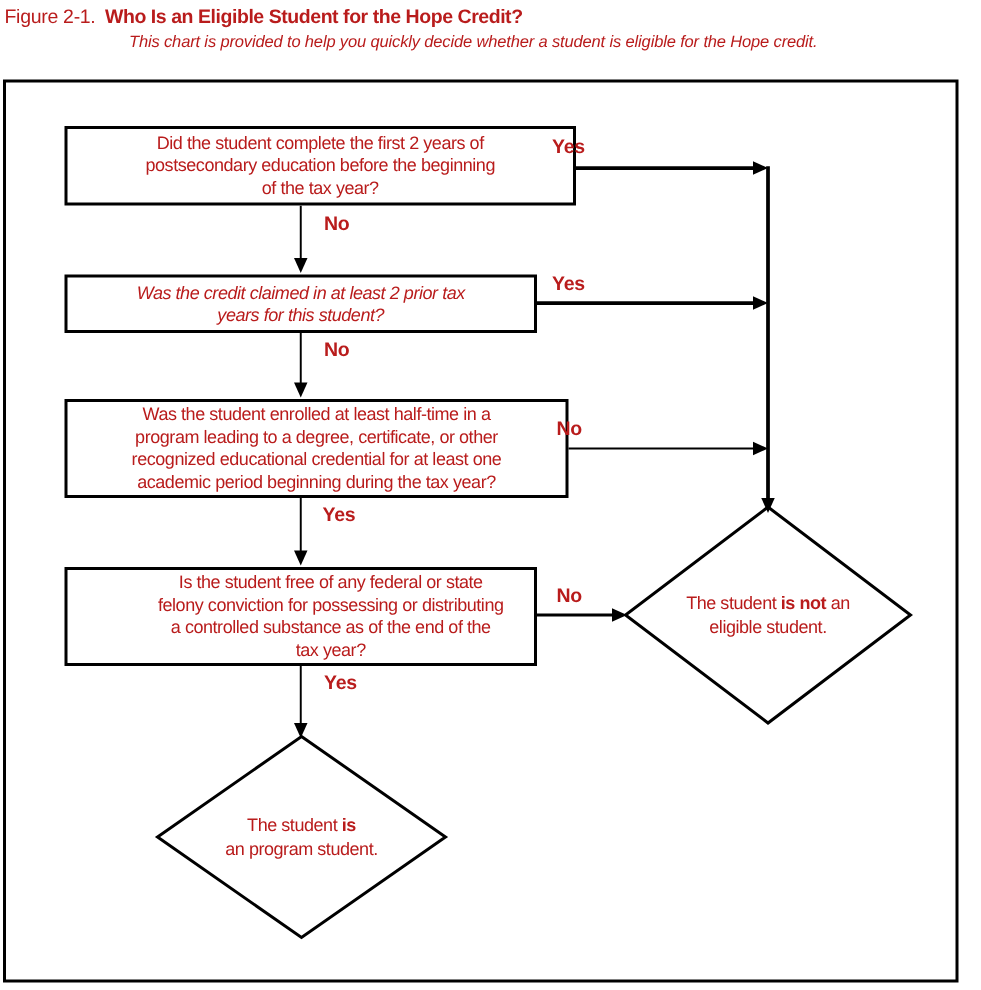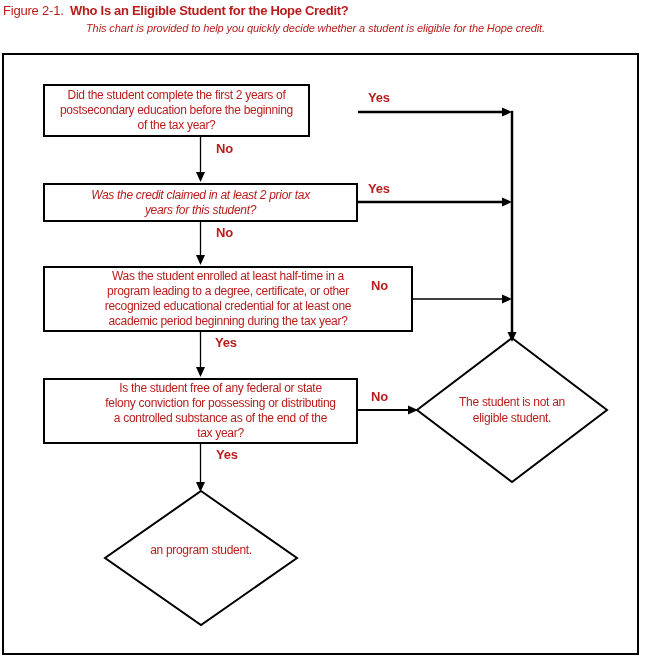--- a/index.html
+++ b/index.html
@@ -40,43 +40,43 @@
     position: absolute;
     border: 2px solid #000; box-sizing: border-box;
     background: #ffffff;
     display: flex; align-items: center; justify-content: center;
     z-index: 3;
   }
   .qtext {
     font-size: 12px; line-height: 15px; letter-spacing: -0.3px;
     text-align: center; white-space: pre-line;
   }
-  .box1 { left: 43px; top: 84px;  width: 267px; height: 53px; }
+  .box1 { left: 43px; top: 84px;  width: 341px; height: 53px; }
   .box2 { left: 43px; top: 183px; width: 315px; height: 39px; font-style: italic; }
-  .box3 { left: 43px; top: 266px; width: 370px; height: 66px; }
+  .box3 { left: 43px; top: 266px; width: 336px; height: 66px; }
   .box4 { left: 43px; top: 378px; width: 315px; height: 66px; padding-left: 40px; }
   .blabel {
     position: absolute; z-index: 4;
     font-size: 13px; font-weight: bold; letter-spacing: -0.2px;
     line-height: 14px; white-space: nowrap;
   }
   .lbl-yes1 { left: 368px; top: 91px; }
   .lbl-no1  { left: 216px; top: 142px; }
   .lbl-yes2 { left: 368px; top: 182px; }
   .lbl-no2  { left: 216px; top: 226px; }
   .lbl-no3  { left: 371px; top: 279px; }
   .lbl-yes3 { left: 215px; top: 336px; }
   .lbl-no4  { left: 371px; top: 390px; }
   .lbl-yes4 { left: 216px; top: 448px; }
   .dtext {
     position: absolute; z-index: 4; width: 180px;
     font-size: 12px; line-height: 16px; letter-spacing: -0.3px;
     text-align: center;
   }
-  .dtext b { font-weight: normal; }
+  .dtext b { font-weight: bold; }
   .d-noteligible { left: 422px; top: 394px; }
   .d-eligible    { left: 111px; top: 542px; }
 </style>
 </head>
 <body>
 
 <div class="page">
 
   <span class="fig-label">Figure 2-1.</span>
   <span class="fig-title">Who Is an Eligible Student for the Hope Credit?</span>
@@ -144,16 +144,17 @@
   <span class="blabel lbl-yes3">Yes</span>
   <span class="blabel lbl-no4">No</span>
   <span class="blabel lbl-yes4">Yes</span>
 
   <div class="dtext d-noteligible">
     <div><span>The student </span><b>is not</b><span> an</span></div>
     <div>eligible student.</div>
   </div>
 
   <div class="dtext d-eligible">
+    <div><span>The student </span><b>is</b></div>
     <div>an program student.</div>
   </div>
 
 </div>
 
 </body></html>

